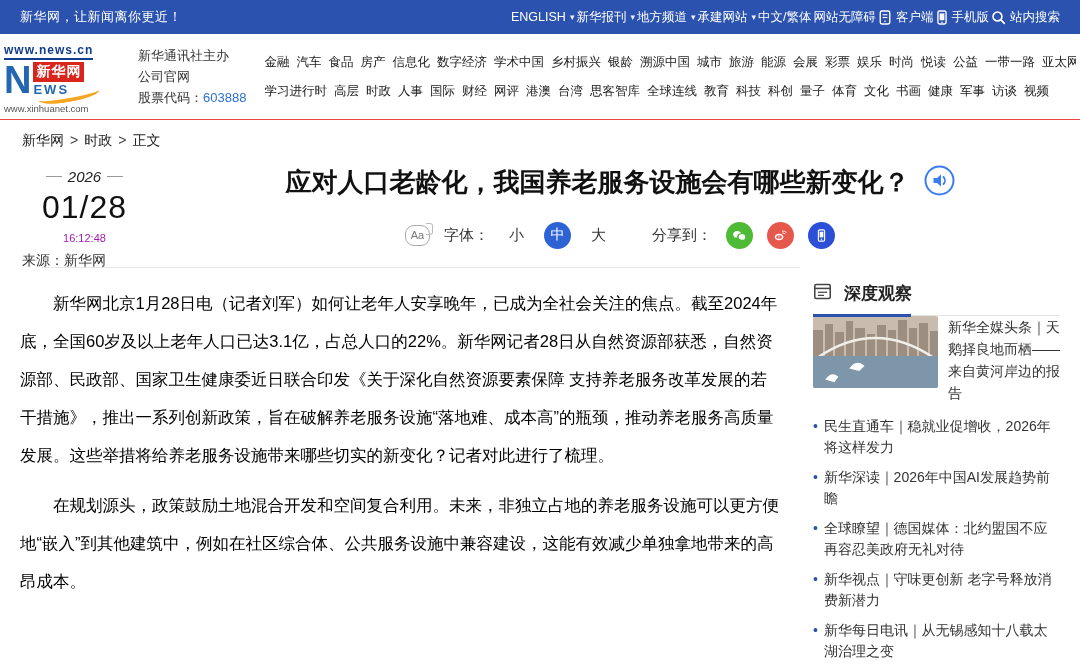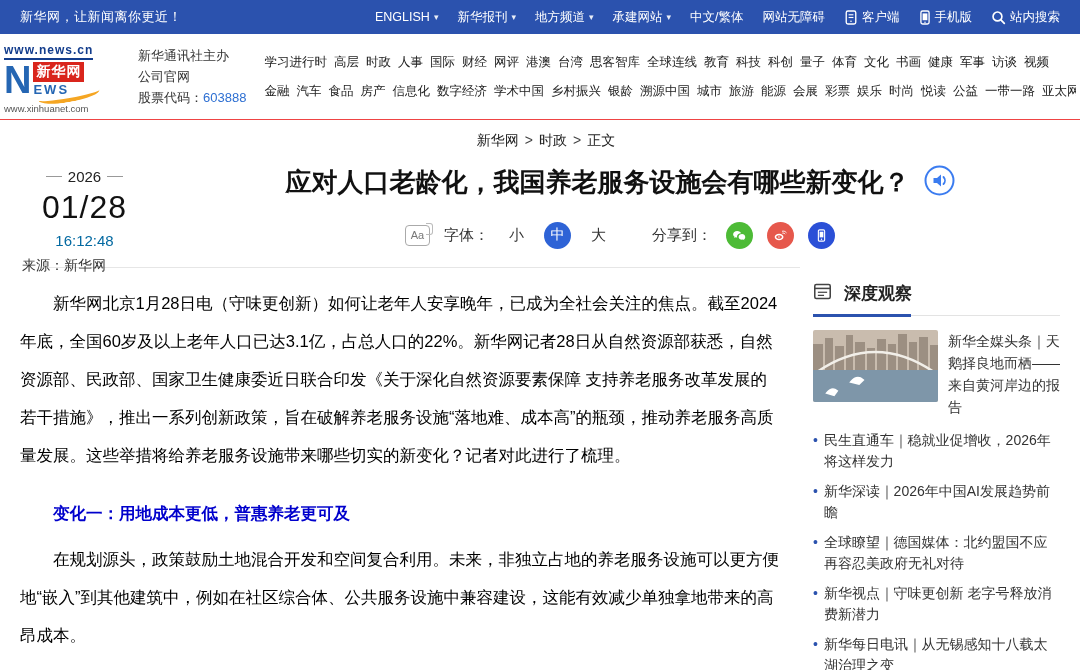--- a/index.html
+++ b/index.html
@@ -3,21 +3,21 @@
 <meta charset="utf-8">
 <style>
   * { margin:0; padding:0; box-sizing:border-box; }
   html,body { width:1080px; height:670px; overflow:hidden; background:#fff;
     font-family:"Liberation Sans","DejaVu Sans",sans-serif; color:#222; }
 
   
   .topbar { height:32px; background:var(--topbar_bg,#2b52ae); color:#fff;
     display:flex; align-items:center; justify-content:space-between; padding:17px 20px; }
   .topbar .slogan { font-size:13px; letter-spacing:.5px; }
-  .tb-menu { display:flex; align-items:center; gap:19px; font-size:12.5px; white-space:nowrap; }
+  .tb-menu { display:flex; align-items:center; gap:2px; font-size:12.5px; white-space:nowrap; }
   .tb-item { display:inline-flex; align-items:center; gap:4px; cursor:pointer; }
   .tb-item .caret { font-size:9px; opacity:.9; }
   .tb-item svg { display:block; }
 
   
   .header { height:86px; display:flex; align-items:center; padding:0 4px;
     border-bottom:1px solid #ef4444; background:#fff; }
   .logo-box { width:118px; flex:0 0 auto; }
   .logo-url-top { font-size:12px; font-weight:bold; color:var(--link_navy,#123c8c);
     letter-spacing:1px; border-bottom:2px solid var(--link_navy,#123c8c); display:inline-block; padding-bottom:1px; }
@@ -33,42 +33,42 @@
 
   .org-box { flex:0 0 auto; margin-left:16px; font-size:13px; color:#333; line-height:21px; }
   .stock-code { color:var(--stock_blue,#2d6fd2); }
 
   .nav-box { flex:1 1 auto; margin-left:18px; overflow:hidden; }
   .nav-row { display:flex; gap:7px; font-size:12.5px; color:#222; line-height:29px;
     white-space:nowrap; overflow:hidden; }
   .nav-link { cursor:pointer; }
 
   
-  .breadcrumb { padding:12px 20px 6px 32px; font-size:14px; color:#222;text-align:center; }
+  .breadcrumb { padding:12px 20px 6px 22px; font-size:14px; color:#222; }
   .breadcrumb .sep { margin:0 6px; color:#444; }
   .crumb { cursor:pointer; }
 
   
   .article-head { position:relative; padding:8px 20px 0 20px; }
   .dateblock { position:absolute; left:22px; top:12px; width:125px; text-align:center; color:#222; }
-  .year-row { display:flex; align-items:center; justify-content:center; gap:6px; font-size:15px; }
+  .year-row { display:flex; align-items:center; justify-content:center; gap:6px; font-size:15px;font-style:italic; }
   .year-row .dash { width:16px; height:1px; background:#999; }
   .big-date { font-size:32px; margin-top:4px; letter-spacing:1px; color:#111; }
-  .time { font-size:15px; margin-top:6px; color:#0369a1; }
+  .time { font-size:11px; margin-top:6px; color:#a21caf; }
   .source { font-size:14px; margin-top:8px; text-align:left; color:#333; }
 
   .title-col { margin-left:160px; }
   .title-row { display:flex; align-items:center; justify-content:center; gap:14px; padding:0 20px; }
   h1.title { font-size:26px; font-weight:bold; color:#111; line-height:1.45; text-align:center; }
   .audio-btn { flex:0 0 auto; cursor:pointer; }
 
   .tools-row { display:flex; align-items:center; justify-content:center; gap:14px;
     margin-top:20px; font-size:15px; color:#333; }
   .aa-icon { position:relative; display:inline-flex; align-items:center; justify-content:center;
-    width:25px; height:21px; border:1.5px solid #aaa; border-radius:4px; font-size:11px;
+    width:25px; height:21px; border:1.5px solid #aaa; border-radius:9px; font-size:11px;
     color:#777; background:#fff; }
   .aa-icon::after { content:""; position:absolute; right:-4px; top:-3px; width:6px; height:10px;
     border:1.5px solid #bbb; border-left:none; border-radius:0 3px 3px 0; }
   .font-opt { cursor:pointer; padding:0 6px; }
   .font-opt.sel { background:var(--accent_blue,#2e63d6); color:#fff; width:27px; height:27px;
     border-radius:50%; display:inline-flex; align-items:center; justify-content:center;
     padding:0; font-size:14px; }
   .share-label { margin-left:26px; }
   .share-ic { width:27px; height:27px; border-radius:50%; display:inline-flex;
     align-items:center; justify-content:center; cursor:pointer; }
@@ -85,21 +85,21 @@
   .article-body h3 { text-indent:2em; font-size:16.5px; color:var(--subheading_blue,#0000cc);
     font-weight:bold; margin-top:24px; line-height:30px; }
 
   
   .sidebar { width:247px; margin-left:auto; flex:0 0 auto; padding-top:10px; }
   .sb-header { position:relative; display:flex; align-items:center; gap:12px;
     padding-bottom:10px; border-bottom:1px solid #e3e3e3; }
   .sb-header .sb-title { font-size:17px; font-weight:bold; color:#222; }
   .sb-header::after { content:""; position:absolute; left:0; bottom:-2px; width:98px; height:3px;
     background:var(--topbar_bg,#2b52ae); }
-  .featured { display:flex; gap:10px; margin-top:14px; cursor:pointer; }
+  .featured { display:flex; gap:10px; cursor:pointer; }
   .featured .thumb { flex:0 0 auto; width:125px; height:72px; border-radius:2px; overflow:hidden; }
   .featured .f-title { font-size:14px; color:#333; line-height:22px; }
   .sb-list { list-style:none; margin-top:12px; }
   .sb-list li { display:flex; gap:6px; font-size:14px; color:#333; line-height:21px;
     margin-bottom:9px; cursor:pointer; }
   .sb-list .bullet { color:var(--bullet_blue,#2b52ae); flex:0 0 auto; font-size:14px; line-height:21px; }
 </style>
 </head>
 <body>
 
@@ -175,20 +175,44 @@
     <div class="logo-url-bottom">www.xinhuanet.com</div>
   </div>
   <div class="org-box">
     <div>新华通讯社主办</div>
     <div>公司官网</div>
     <div>
       <span>股票代码：</span><span class="stock-code">603888</span>
     </div>
   </div>
   <div class="nav-box">
+    <div class="nav-row">
+
+    <span class="nav-link">金融</span>
+        <span class="nav-link">汽车</span>
+        <span class="nav-link">食品</span>
+        <span class="nav-link">房产</span>
+        <span class="nav-link">信息化</span>
+        <span class="nav-link">数字经济</span>
+        <span class="nav-link">学术中国</span>
+        <span class="nav-link">乡村振兴</span>
+        <span class="nav-link">银龄</span>
+        <span class="nav-link">溯源中国</span>
+        <span class="nav-link">城市</span>
+        <span class="nav-link">旅游</span>
+        <span class="nav-link">能源</span>
+        <span class="nav-link">会展</span>
+        <span class="nav-link">彩票</span>
+        <span class="nav-link">娱乐</span>
+        <span class="nav-link">时尚</span>
+        <span class="nav-link">悦读</span>
+        <span class="nav-link">公益</span>
+        <span class="nav-link">一带一路</span>
+        <span class="nav-link">亚太网</span>
+      </div>
     <div class="nav-row">
 
     <span class="nav-link">学习进行时</span>
         <span class="nav-link">高层</span>
         <span class="nav-link">时政</span>
         <span class="nav-link">人事</span>
         <span class="nav-link">国际</span>
         <span class="nav-link">财经</span>
         <span class="nav-link">网评</span>
         <span class="nav-link">港澳</span>
@@ -200,44 +224,20 @@
         <span class="nav-link">科创</span>
         <span class="nav-link">量子</span>
         <span class="nav-link">体育</span>
         <span class="nav-link">文化</span>
         <span class="nav-link">书画</span>
         <span class="nav-link">健康</span>
         <span class="nav-link">军事</span>
         <span class="nav-link">访谈</span>
         <span class="nav-link">视频</span>
       </div>
-    <div class="nav-row">
-
-    <span class="nav-link">金融</span>
-        <span class="nav-link">汽车</span>
-        <span class="nav-link">食品</span>
-        <span class="nav-link">房产</span>
-        <span class="nav-link">信息化</span>
-        <span class="nav-link">数字经济</span>
-        <span class="nav-link">学术中国</span>
-        <span class="nav-link">乡村振兴</span>
-        <span class="nav-link">银龄</span>
-        <span class="nav-link">溯源中国</span>
-        <span class="nav-link">城市</span>
-        <span class="nav-link">旅游</span>
-        <span class="nav-link">能源</span>
-        <span class="nav-link">会展</span>
-        <span class="nav-link">彩票</span>
-        <span class="nav-link">娱乐</span>
-        <span class="nav-link">时尚</span>
-        <span class="nav-link">悦读</span>
-        <span class="nav-link">公益</span>
-        <span class="nav-link">一带一路</span>
-        <span class="nav-link">亚太网</span>
-      </div>
   </div>
 </div>
 
 <div class="breadcrumb"><span class="crumb">新华网</span><span class="sep">&gt;</span><span class="crumb">时政</span><span class="sep">&gt;</span><span class="crumb">正文</span></div>
 
 <div class="article-head">
   <div class="dateblock">
     <div class="year-row">
       <span class="dash"></span>
       <span>2026</span>
@@ -289,22 +289,21 @@
         </svg>
       </span>
     </div>
   </div>
 
   <div class="head-divider"></div>
 </div>
 
 <div class="main">
   <div class="article-body">
-    <p>新华网北京1月28日电（守味更创新）如何让老年人安享晚年，已成为全社会关注的焦点。截至2024年底，全国60岁及以上老年人口已达3.1亿，占总人口的22%。新华网记者28日从自然资源部获悉，自然资源部、民政部、国家卫生健康委近日联合印发《关于深化自然资源要素保障 支持养老服务改革发展的若干措施》，推出一系列创新政策，旨在破解养老服务设施“落地难、成本高”的瓶颈，推动养老服务高质量发展。这些举措将给养老服务设施带来哪些切实的新变化？记者对此进行了梳理。</p>
-    <h3>变化一：用地成本更低，普惠养老更可及</h3>
+    <p>新华网北京1月28日电（记者刘军）如何让老年人安享晚年，已成为全社会关注的焦点。截至2024年底，全国60岁及以上老年人口已达3.1亿，占总人口的22%。新华网记者28日从自然资源部获悉，自然资源部、民政部、国家卫生健康委近日联合印发《关于深化自然资源要素保障 支持养老服务改革发展的若干措施》，推出一系列创新政策，旨在破解养老服务设施“落地难、成本高”的瓶颈，推动养老服务高质量发展。这些举措将给养老服务设施带来哪些切实的新变化？记者对此进行了梳理。</p>
     <p>在规划源头，政策鼓励土地混合开发和空间复合利用。未来，非独立占地的养老服务设施可以更方便地“嵌入”到其他建筑中，例如在社区综合体、公共服务设施中兼容建设，这能有效减少单独拿地带来的高昂成本。</p>
   </div>
 
   <div class="sidebar">
     <div class="sb-header">
       <span>
         <svg width="19" height="17" viewBox="0 0 24 22">
           <rect x="2" y="2" width="20" height="18" rx="2" fill="none" stroke="#444" stroke-width="2"></rect>
           <line x1="2" y1="7" x2="22" y2="7" stroke="#444" stroke-width="2"></line>
           <line x1="6" y1="12" x2="18" y2="12" stroke="#444" stroke-width="1.6"></line>

